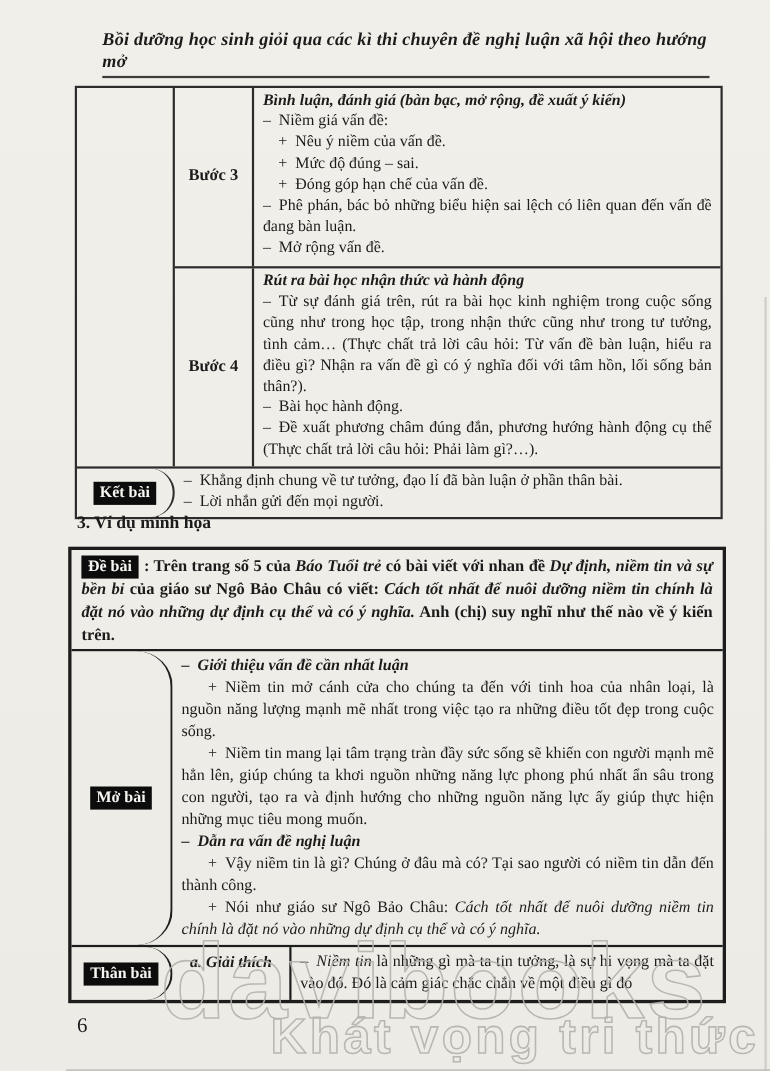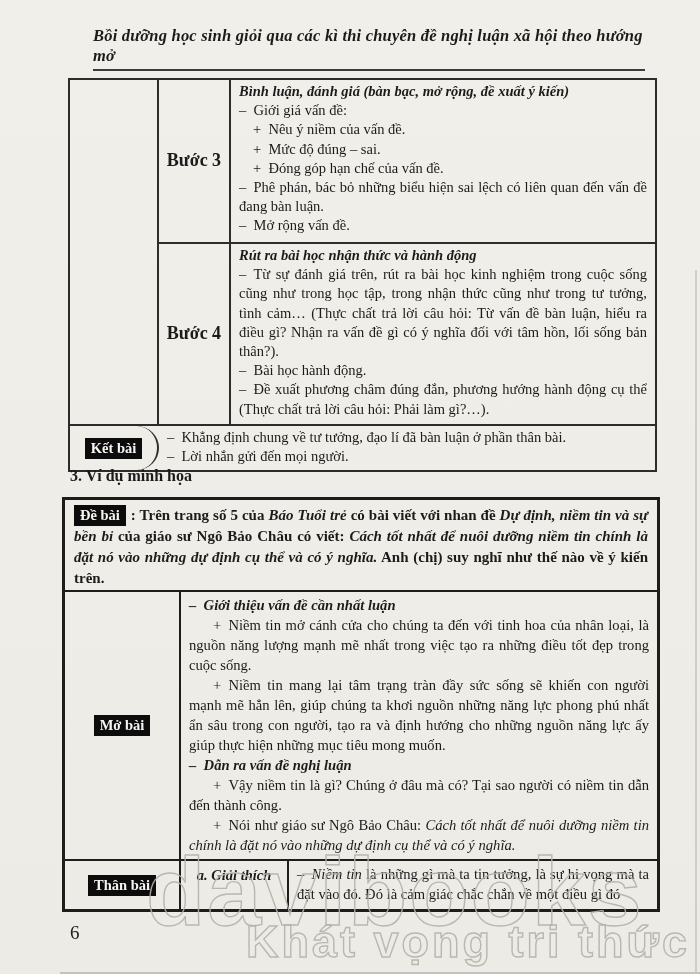--- a/index.html
+++ b/index.html
@@ -32,21 +32,21 @@
     background:rgba(255,255,255,0.0);
   }
   .t1-main{display:flex;}
   .t1-col1{width:87px; border-right:2px solid #2c2c2c;}
   .t1-rest{flex:1; min-width:0;}
   .t1-row{display:flex;}
   .t1-row.second{border-top:2px solid #2c2c2c;}
   .t1-step{
     width:70px; border-right:2px solid #2c2c2c; flex:none;
     display:flex; align-items:center; justify-content:center;
-    font-weight:bold; font-size:18px;
+    font-weight:bold; font-size:15px;
   }
   .t1-content{flex:1; min-width:0; padding:2px 8px 4px;}
   .t1-title{text-align:left; font-weight:bold; font-style:italic;}
   .t1 .tline.lvl1{text-indent:14px;}
   .row-b3 .t1-content{min-height:156px;}
   .row-b4 .t1-content{min-height:174px;}
   .t1-ketbai{display:flex; border-top:2px solid #2c2c2c;}
   .kb-label-cell{
     width:87px; border-right:2px solid #2c2c2c; flex:none;
     display:flex; align-items:center; justify-content:center; padding:3px 0;border-radius:22px;
@@ -65,21 +65,21 @@
   .t2-debai{border-bottom:2px solid #1d1d1d; padding:5px 9px 1px;}
   .t2-debai-text{text-align:justify; font-size:15px; line-height:21px;}
   .t2-debai-text .inv{margin-right:1px;}
   .t2-guide{
     text-align:center; font-weight:bold; font-size:15.5px;
     padding:3px 0 5px; letter-spacing:.4px;
   }
   .t2-row{display:flex;}
   .t2-label-col{
     width:90px; flex:none; border-right:2px solid #1d1d1d;
-    display:flex; align-items:center; justify-content:center; padding:3px 12px;
+    display:flex; align-items:center; justify-content:center; padding:3px 0;border-radius:32px;
   }
   .t2-mobai{min-height:262px;}
   .t2-mobai-content{flex:1; min-width:0; padding:3px 8px 4px;}
   .t2 .tline.lvl1{text-indent:24px;}
   .t2-thanbai{border-top:2px solid #1d1d1d; min-height:48px;}
   .t2-sub-col{
     width:102px; flex:none; border-right:2px solid #1d1d1d;
     padding:4px 2px 0; text-align:center;
     font-weight:bold; font-style:italic; font-size:14.5px;
   }
@@ -107,21 +107,21 @@
 
   <div class="t1">
     <div class="t1-main">
       <div class="t1-col1"></div>
       <div class="t1-rest">
         <div class="t1-row row-b3">
           <div class="t1-step">Bước 3</div>
           <div class="t1-content">
             <div class="tline t1-title">Bình luận, đánh giá (bàn bạc, mở rộng, đề xuất ý kiến)</div>
             <div>
-                <div class="tline"><span>– Giới giá vấn đề:</span></div>
+                <div class="tline"><span>– Niềm giá vấn đề:</span></div>
                 <div class="tline lvl1"><span>+ Nêu ý niềm của vấn đề.</span></div>
                 <div class="tline lvl1"><span>+ Mức độ đúng – sai.</span></div>
                 <div class="tline lvl1"><span>+ Đóng góp hạn chế của vấn đề.</span></div>
                 <div class="tline"><span>– Phê phán, bác bỏ những biểu hiện sai lệch có liên quan đến vấn đề đang bàn luận.</span></div>
                 <div class="tline"><span>– Mở rộng vấn đề.</span></div>
               </div>
           </div>
         </div>
         <div class="t1-row second row-b4">
           <div class="t1-step">Bước 4</div>

